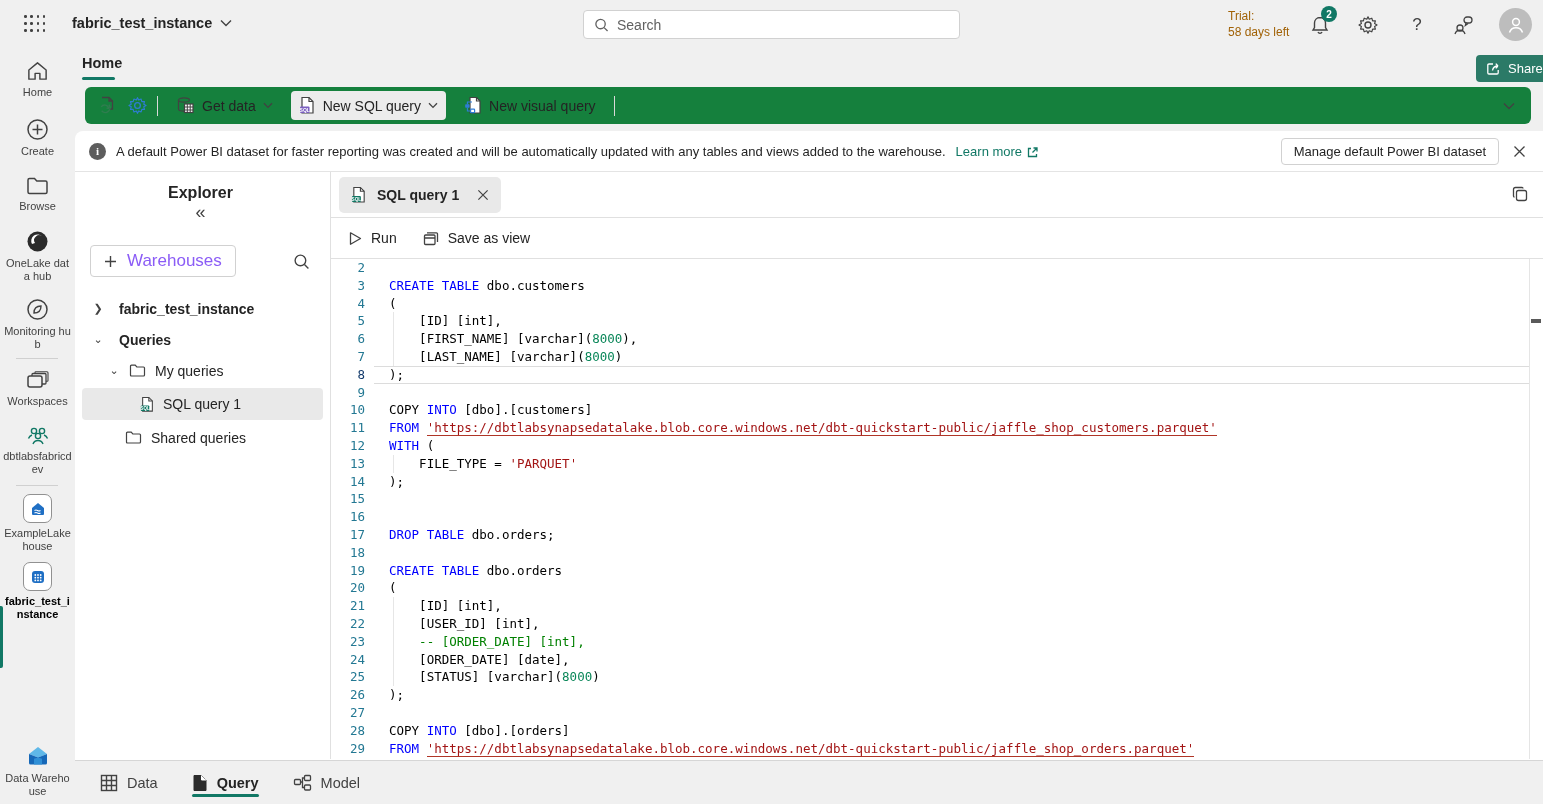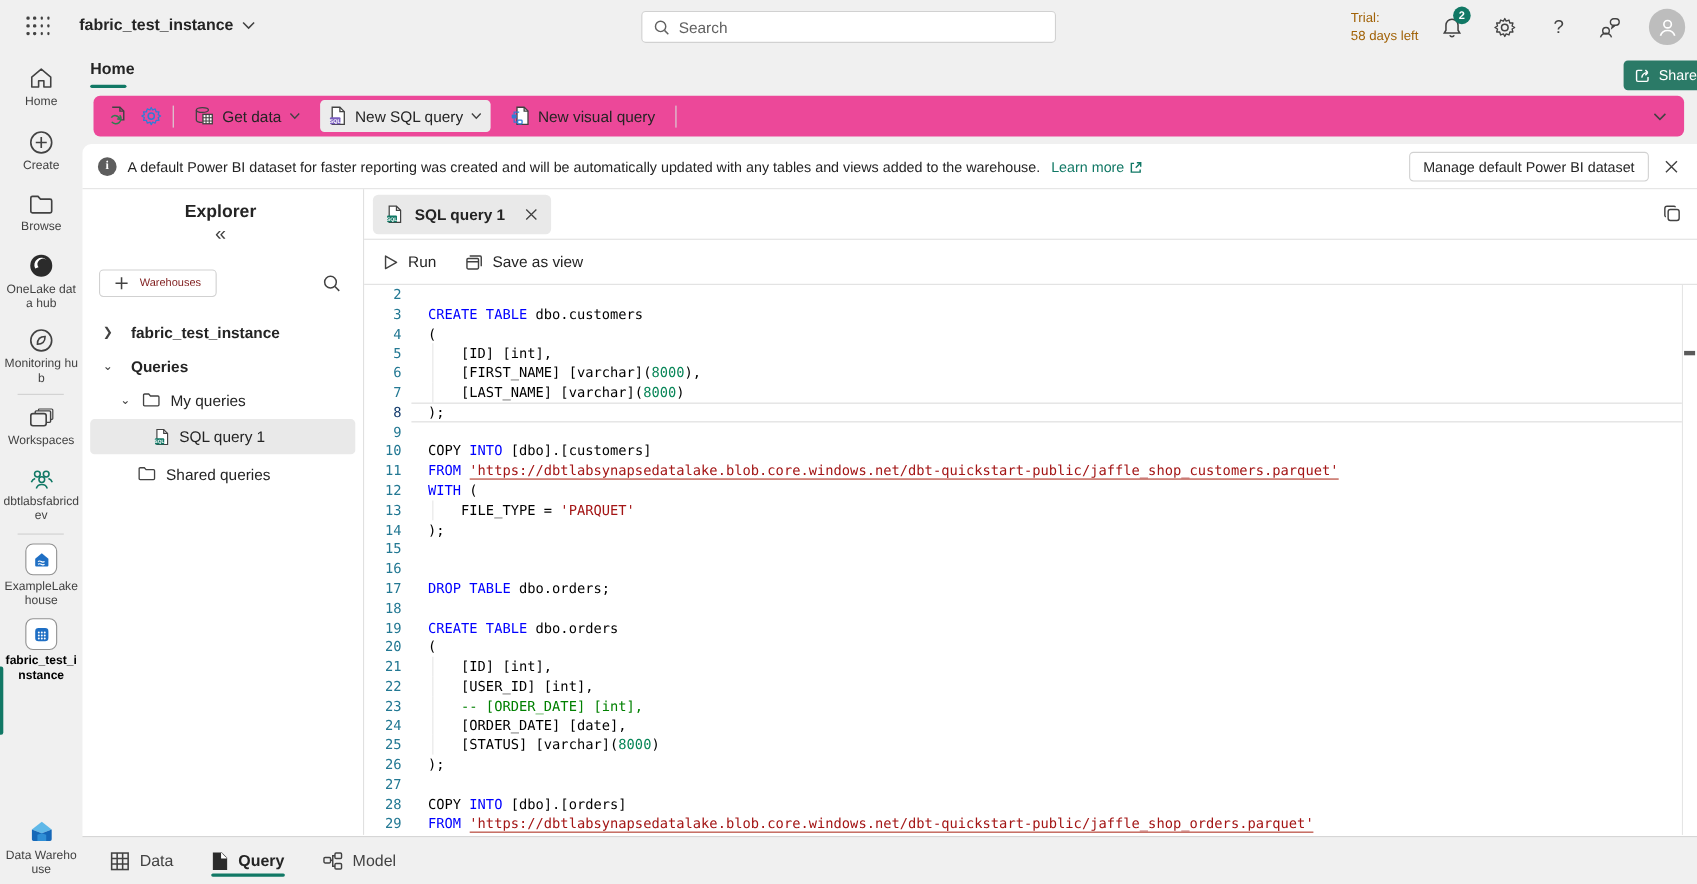--- a/index.html
+++ b/index.html
@@ -19,21 +19,21 @@
   .tb-icon { position:absolute; top:14px; width:22px; height:22px; color:#424242; cursor:pointer; display:flex; align-items:center; justify-content:center; }
   .badge { position:absolute; left:1321px; top:6px; min-width:16px; height:16px; border-radius:8px; background:#117865; color:#fff; font-size:10px; display:flex; align-items:center; justify-content:center; padding:0 3px; font-weight:700; }
   .avatar { position:absolute; left:1499px; top:8px; width:33px; height:33px; border-radius:50%; background:#bdbdbd; display:flex; align-items:center; justify-content:center; cursor:pointer; }
 
   
   .home-tab { position:absolute; left:82px; top:55px; font-weight:700; font-size:14.5px; cursor:pointer; }
   .home-underline { position:absolute; left:82px; top:77px; width:33px; height:3px; background:#117865; border-radius:2px; }
   .share-btn { position:absolute; left:1476px; top:55px; height:27px; background:#2b7a67; color:#fff; border:none; border-radius:4px; font-size:13px; display:flex; align-items:center; gap:6px; padding:0 10px; cursor:pointer; font-family:inherit; }
 
   
-  .toolbar { position:absolute; left:85px; top:87px; width:1446px; height:37px; background:#ec4899; border-radius:6px; display:flex; align-items:center; padding:0 12px; gap:10px; }
+  .toolbar { position:absolute; left:85px; top:87px; width:1446px; height:37px; background:#15803d; border-radius:6px; display:flex; align-items:center; padding:0 12px; gap:10px; }
   .tool-ic { width:20px; height:20px; display:flex; align-items:center; justify-content:center; cursor:pointer; }
   .tb-sep { width:1px; height:20px; background:#d9d9d9; }
   .tool-grp { display:flex; align-items:center; gap:7px; cursor:pointer; font-size:14px; padding:5px 8px; border-radius:4px; }
   .tool-grp.active { background:#ececec; }
   .toolbar .spacer { flex:1; }
 
   
   .content { position:absolute; left:75px; top:131px; width:1468px; height:629px; background:#fff; border-top-left-radius:8px; }
   .banner { height:41px; border-bottom:1px solid #e4e4e4; display:flex; align-items:center; padding:0 14px; gap:10px; font-size:13px; color:#242424; }
   .info-ic { width:17px; height:17px; border-radius:50%; background:#5d5d5d; color:#fff; font-size:11px; font-weight:700; display:flex; align-items:center; justify-content:center; flex:none; font-family:"Liberation Serif", serif; }
@@ -43,21 +43,21 @@
   .banner-close { width:20px; height:20px; display:flex; align-items:center; justify-content:center; cursor:pointer; color:#424242; }
 
   .main { display:flex; height:587px; }
 
   
   .explorer { width:256px; border-right:1px solid #e0e0e0; padding-top:12px; flex:none; }
   .exp-head { display:flex; align-items:center; justify-content:space-between; padding:0 20px 0 16px;flex-direction:column; }
   .exp-title { font-size:16px; font-weight:700; }
   .collapse { font-size:18px; color:#424242; cursor:pointer; }
   .wh-row { display:flex; align-items:center; justify-content:space-between; padding:0 20px 0 15px; margin-top:22px; }
-  .wh-btn { display:flex; align-items:center; gap:10px; border:1px solid #d1d1d1; background:#fff; border-radius:4px; padding:5px 13px; font-size:10px; cursor:pointer; font-family:inherit; color:#7f1d1d; }
+  .wh-btn { display:flex; align-items:center; gap:10px; border:1px solid #d1d1d1; background:#fff; border-radius:4px; padding:5px 13px; font-size:17px; cursor:pointer; font-family:inherit; color:#8b5cf6; }
   .tree { margin-top:16px; }
   .trow { height:31px; display:flex; align-items:center; font-size:14px; cursor:pointer; }
   .trow .chev { width:12px; color:#424242; font-size:11px; display:flex; justify-content:center; }
   .trow.lvl0 { padding-left:17px; gap:15px; }
   .trow.lvl0 .lbl { font-weight:700; }
   .trow.lvl1 { padding-left:33px; gap:9px; }
   .trow.sel { background:#e9e9e9; border-radius:4px; margin:2px 7px; height:32px; padding-left:58px; gap:8px; }
   .trow.shared { padding-left:50px; gap:9px; }
 
   

